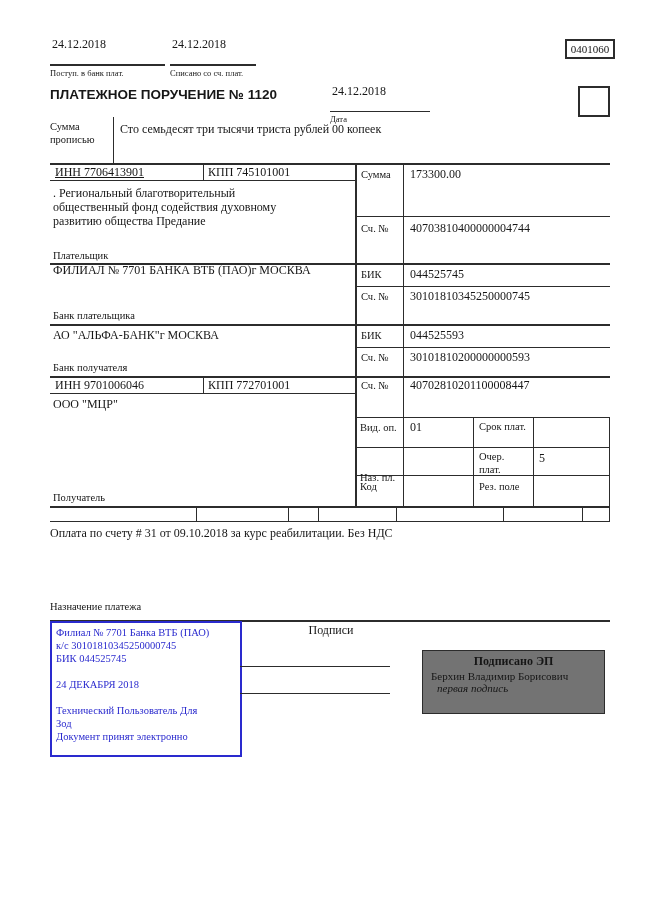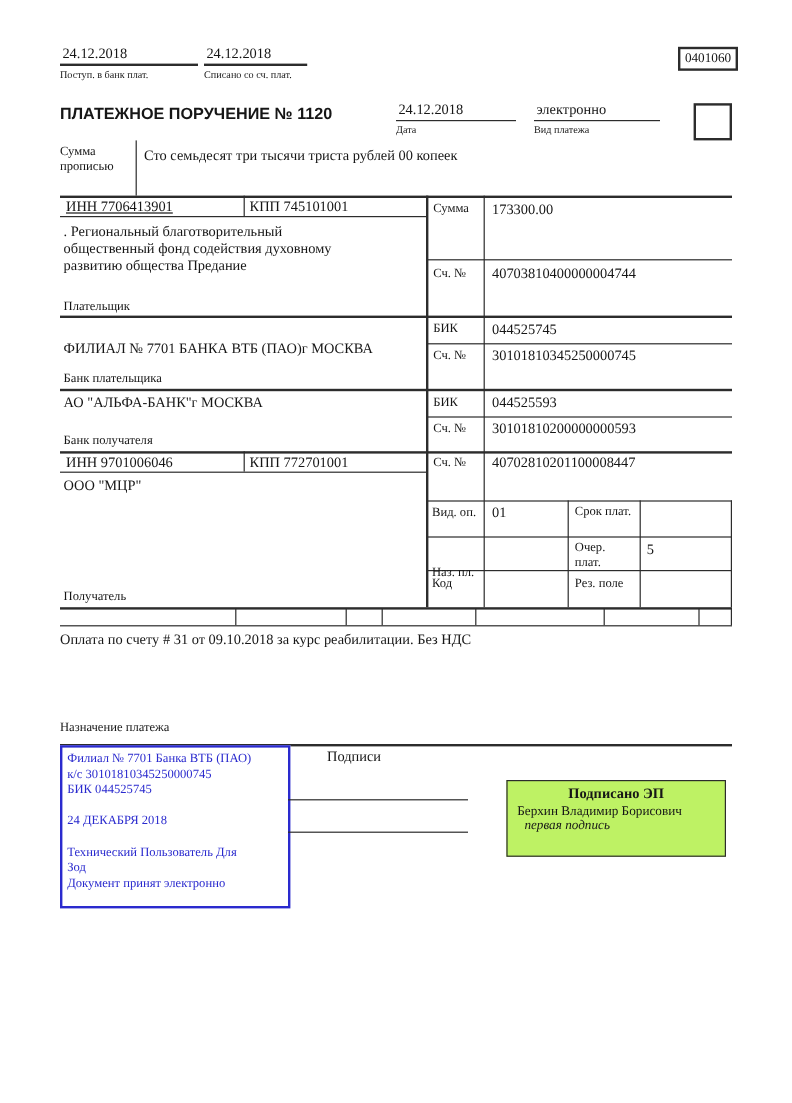--- a/index.html
+++ b/index.html
@@ -5,31 +5,31 @@
   html,body{margin:0;padding:0;background:#ffffff;}
   #page{position:relative;width:660px;height:919px;background:#ffffff;overflow:hidden;
         font-family:"Liberation Serif",serif;color:#161616;}
   .t{position:absolute;font-size:12px;white-space:nowrap;line-height:14px;}
   .wrap{white-space:normal;}
   .sm{font-size:10.5px;}
   .hl{position:absolute;background:#2c2c2c;height:1px;}
   .hl2{position:absolute;background:#2c2c2c;height:2px;}
   .vl{position:absolute;background:#2c2c2c;width:1px;}
   .vl2{position:absolute;background:#2c2c2c;width:2px;}
-  .ufield .val{font-size:12px;border-bottom:2px solid #2c2c2c;padding:0 2px 1px 2px;}
+  .ufield .val{font-size:12px;border-bottom:2px solid #2c2c2c;padding:0 2px 12px 2px;}
   .ufield{position:absolute;}
   .ufield .cap2{font-size:8.5px;margin-top:2px;}
   .title{position:absolute;font-family:"Liberation Sans",sans-serif;font-weight:bold;font-size:13.5px;white-space:nowrap;}
   .codebox{position:absolute;left:565px;top:39px;width:46px;height:16px;border:2px solid #2c2c2c;
            font-size:11px;text-align:center;line-height:16px;}
   .kindbox{position:absolute;left:578px;top:86px;width:28px;height:27px;border:2px solid #2c2c2c;}
   #bluebox{position:absolute;left:50px;top:621px;width:180px;height:126px;border:2px solid #2a2ace;
            background:#ffffff;color:#2a2ace;font-size:10.5px;line-height:13px;padding:3px 4px;}
   #bluebox div{min-height:13px;white-space:normal;}
-  #stampbox{position:absolute;left:422px;top:650px;width:181px;height:62px;border:1.5px solid #2c2c2c;background:#bef264;}
+  #stampbox{position:absolute;left:422px;top:650px;width:181px;height:62px;border:1.5px solid #2c2c2c;background:#737373;}
   .stamp1{font-weight:bold;font-size:12px;text-align:center;margin-top:3px;}
   .stamp2{font-size:11px;margin:1px 0 0 8px;}
   .stamp3{font-size:11px;font-style:italic;margin:0 0 0 14px;}
   .stamp4{font-weight:bold;font-size:12px;text-align:center;margin-top:0;}
 </style>
 </head>
 <body>
 
 <div id="page">
 
@@ -40,24 +40,20 @@
   <div class="ufield" style="left:170px;top:37px;width:86px;">
     <div class="val">24.12.2018</div>
     <div class="cap2">Списано со сч. плат.</div>
   </div>
   <div class="codebox">0401060</div>
 
   <div class="title" style="left:50px;top:87px;">ПЛАТЕЖНОЕ ПОРУЧЕНИЕ № 1120</div>
   <div class="ufield" style="left:330px;top:84px;width:100px;">
     <div class="val" style="border-bottom-width:1.5px;">24.12.2018</div>
     <div class="cap2">Дата</div>
-  </div>
-  <div class="ufield" style="left:445px;top:84px;width:105px;">
-    <div class="val" style="border-bottom-width:1.5px;">электронно</div>
-    <div class="cap2">Вид платежа</div>
   </div>
   <div class="kindbox"></div>
 
   <div class="t sm wrap" style="left:50px;top:121px;width:58px;line-height:12.5px;">Сумма прописью</div>
   <div class="vl" style="left:113px;top:117px;height:46px;"></div>
   <div class="t" style="left:120px;top:122px;">Сто семьдесят три тысячи триста рублей 00 копеек</div>
 
   <div style="position:absolute;left:50px;top:163px;width:560px;height:360px;">
 
     <div class="hl2" style="left:0;top:0;width:560px;"></div>
@@ -93,21 +89,21 @@
 
     <div class="t" style="left:5px;top:2px;text-decoration:underline;">ИНН 7706413901</div>
     <div class="t" style="left:158px;top:2px;">КПП 745101001</div>
     <div class="t wrap" style="left:3px;top:23px;width:258px;line-height:14px;">. Региональный благотворительный общественный фонд содействия духовному развитию общества Предание</div>
     <div class="t sm" style="left:3px;top:86px;">Плательщик</div>
     <div class="t sm" style="left:311px;top:5px;">Сумма</div>
     <div class="t" style="left:360px;top:4px;">173300.00</div>
     <div class="t sm" style="left:311px;top:59px;">Сч. №</div>
     <div class="t" style="left:360px;top:58px;">40703810400000004744</div>
 
-    <div class="t" style="left:3px;top:120px;">ФИЛИАЛ № 7701 БАНКА ВТБ (ПАО)г МОСКВА</div>
+    <div class="t" style="left:3px;top:100px;">ФИЛИАЛ № 7701 БАНКА ВТБ (ПАО)г МОСКВА</div>
     <div class="t sm" style="left:3px;top:146px;">Банк плательщика</div>
     <div class="t sm" style="left:311px;top:105px;">БИК</div>
     <div class="t" style="left:360px;top:104px;">044525745</div>
     <div class="t sm" style="left:311px;top:127px;">Сч. №</div>
     <div class="t" style="left:360px;top:126px;">30101810345250000745</div>
 
     <div class="t" style="left:3px;top:165px;">АО "АЛЬФА-БАНК"г МОСКВА</div>
     <div class="t sm" style="left:3px;top:198px;">Банк получателя</div>
     <div class="t sm" style="left:311px;top:166px;">БИК</div>
     <div class="t" style="left:360px;top:165px;">044525593</div>
@@ -142,21 +138,21 @@
     <div>к/с 30101810345250000745</div>
     <div>БИК 044525745</div>
     <div></div>
     <div>24 ДЕКАБРЯ 2018</div>
     <div></div>
     <div>Технический Пользователь Для</div>
     <div>Зод</div>
     <div>Документ принят электронно</div>
   </div>
 
-  <div class="t" style="left:240px;top:623px;width:110px;text-align:center;">Подписи</div>
+  <div class="t" style="left:240px;top:623px;width:110px;text-align:center;padding-left:36px;">Подписи</div>
   <div class="hl" style="left:240px;top:666px;width:150px;"></div>
   <div class="hl" style="left:240px;top:693px;width:150px;"></div>
 
 
   <div id="stampbox">
     <div class="stamp1">Подписано ЭП</div>
     <div class="stamp2">Берхин Владимир Борисович</div>
     <div class="stamp3">первая подпись</div>
   </div>
 

